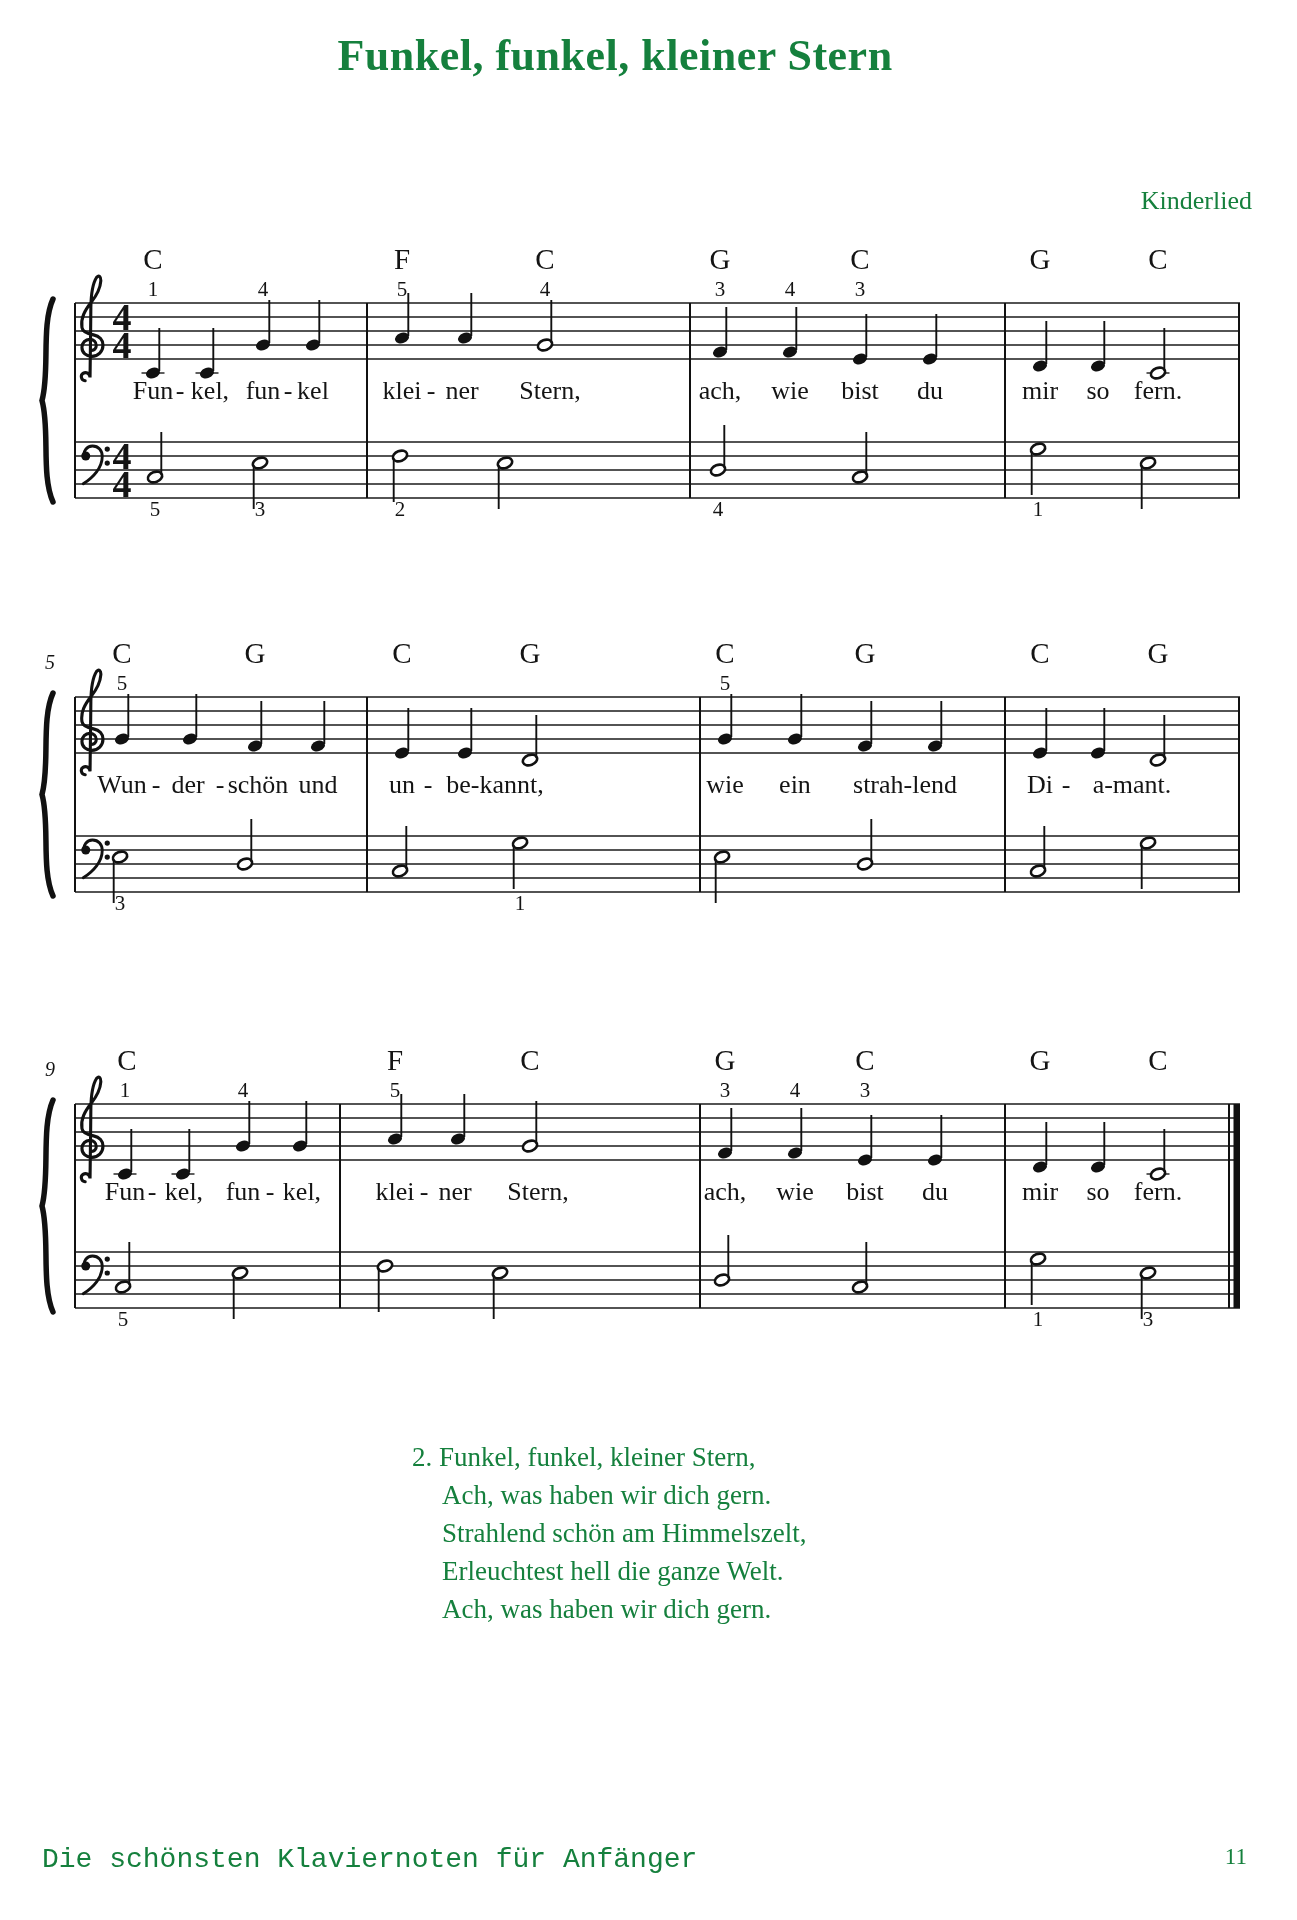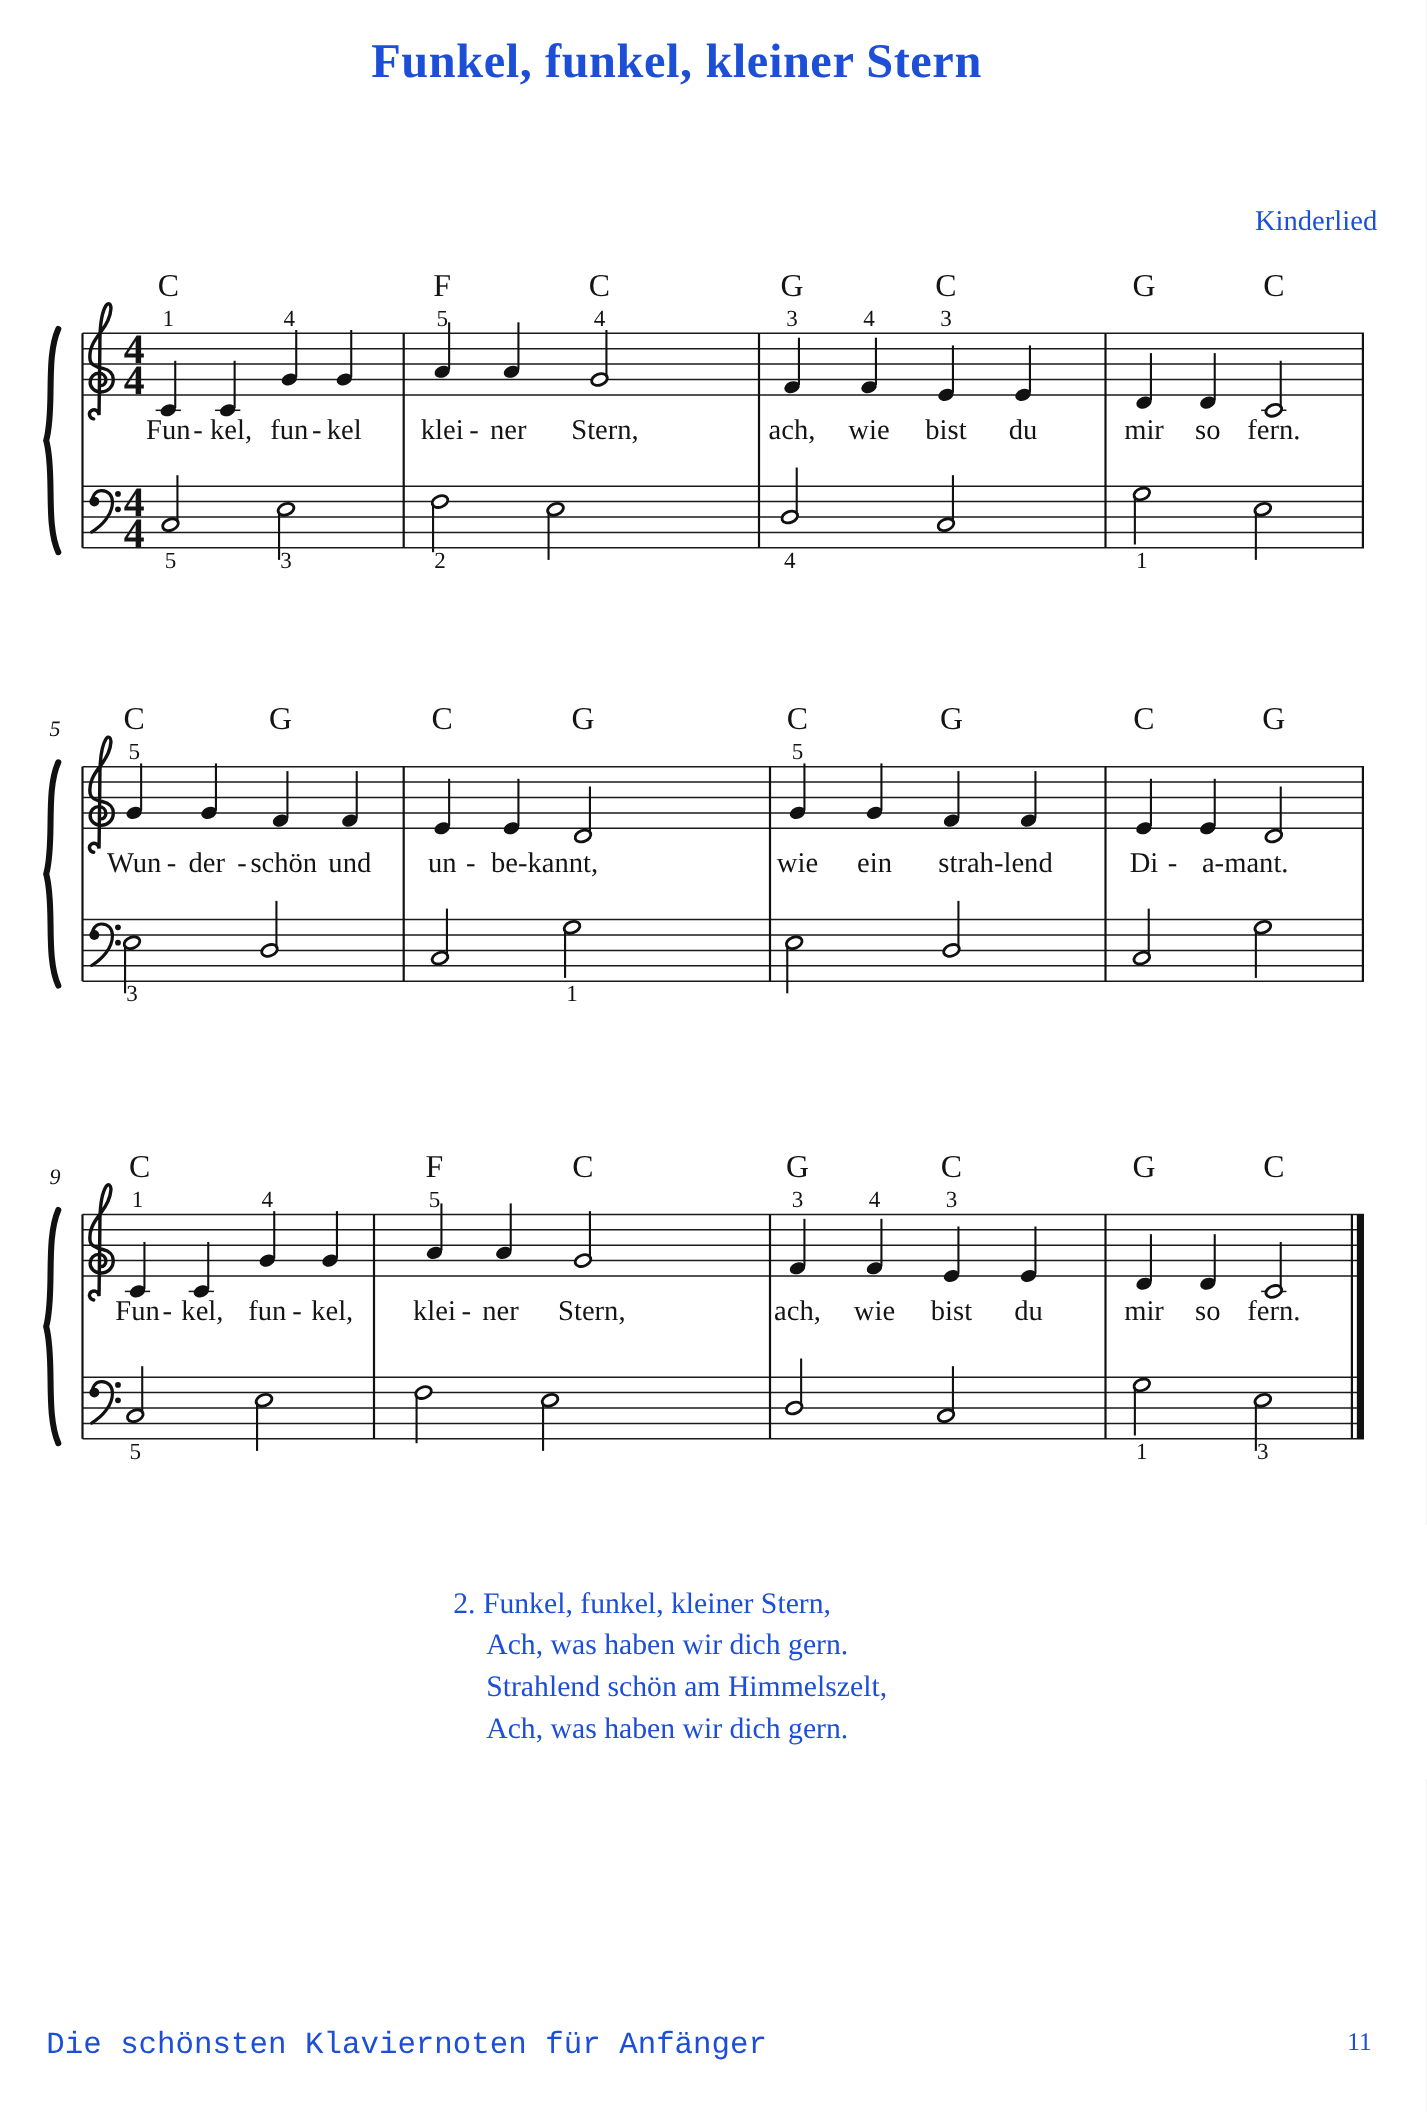--- a/index.html
+++ b/index.html
@@ -1,17 +1,17 @@
 <!DOCTYPE html>
 <html><head>
 <meta charset="utf-8">
 <style>
   html,body{margin:0;padding:0;background:#e8e8e8;}
   .page{position:relative;width:1297px;height:1920px;background:#ffffff;
-        font-family:"Liberation Serif",serif;color:#1d4ed8;overflow:hidden;}
+        font-family:"Liberation Serif",serif;color:#15803d;overflow:hidden;}
   .title{position:absolute;left:615px;top:30px;transform:translateX(-50%);
          font-size:44px;font-weight:bold;letter-spacing:.5px;white-space:nowrap;margin:0;}
   .genre{position:absolute;right:45px;top:186px;font-size:26px;font-family:Liberation Serif, serif;}
   #scoresvg{position:absolute;left:0;top:0;font-family:"Liberation Serif",serif;}
   .verse{position:absolute;left:412px;top:1438px;font-size:27px;line-height:38px;}
   .verse div + div{padding-left:30px;}
   .footer-left{position:absolute;left:42px;top:1844px;font-size:28px;font-family:Liberation Mono, monospace;}
   .page-number{position:absolute;right:50px;top:1844px;font-size:23px;}
   .sl{stroke:#1a1a1a;stroke-width:1.4;}
   .bar{stroke:#111;stroke-width:2;}
@@ -478,17 +478,18 @@
         <g>
           <ellipse cx="1148" cy="1273" rx="7.4" ry="5" transform="rotate(-21 1148 1273)" fill="#fff" stroke="#111" stroke-width="2.6"></ellipse>
           <line x1="1141.7" y1="1275" x2="1141.7" y2="1319" class="stem"></line>
         </g>
       </g>
     </svg>
   <div class="verse">
       <div>2. Funkel, funkel, kleiner Stern,</div>
       <div>Ach, was haben wir dich gern.</div>
       <div>Strahlend schön am Himmelszelt,</div>
+      <div>Erleuchtest hell die ganze Welt.</div>
       <div>Ach, was haben wir dich gern.</div>
     </div>
   <div class="footer-left">Die schönsten Klaviernoten für Anfänger</div>
   <div class="page-number">11</div>
 </div>
 
 </body></html>

